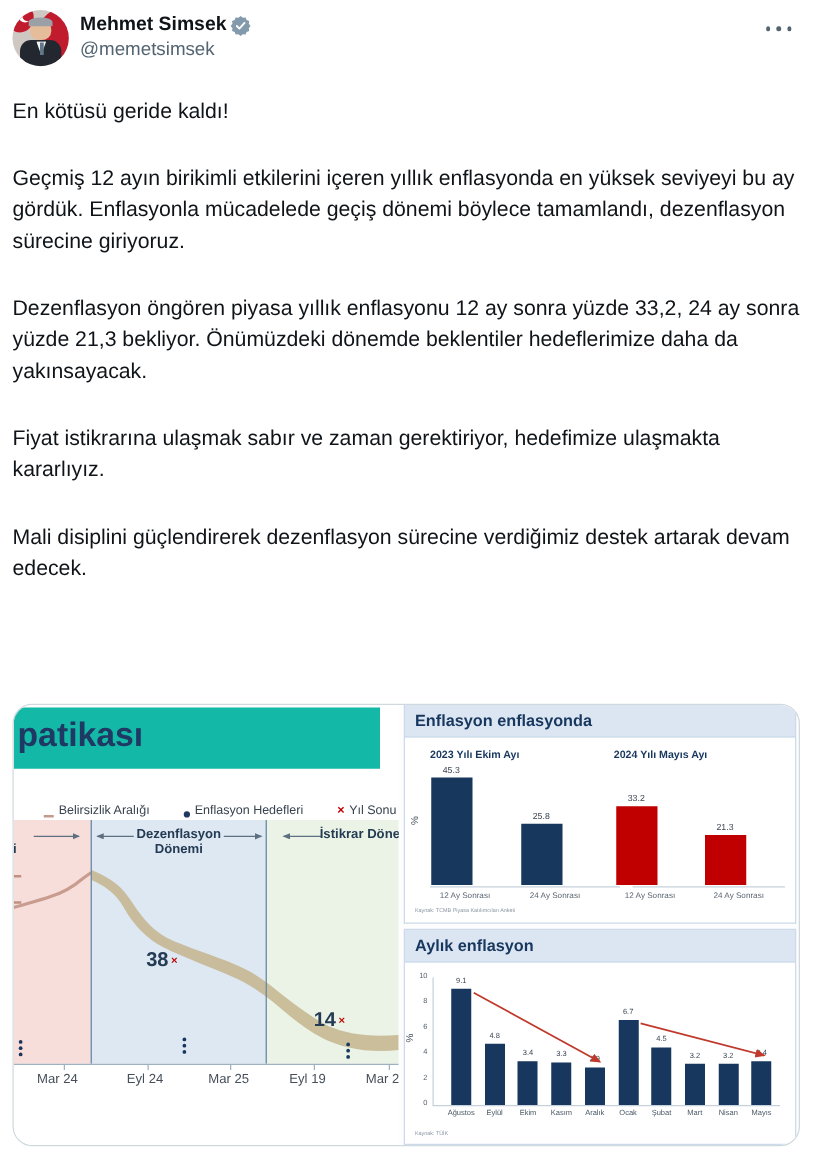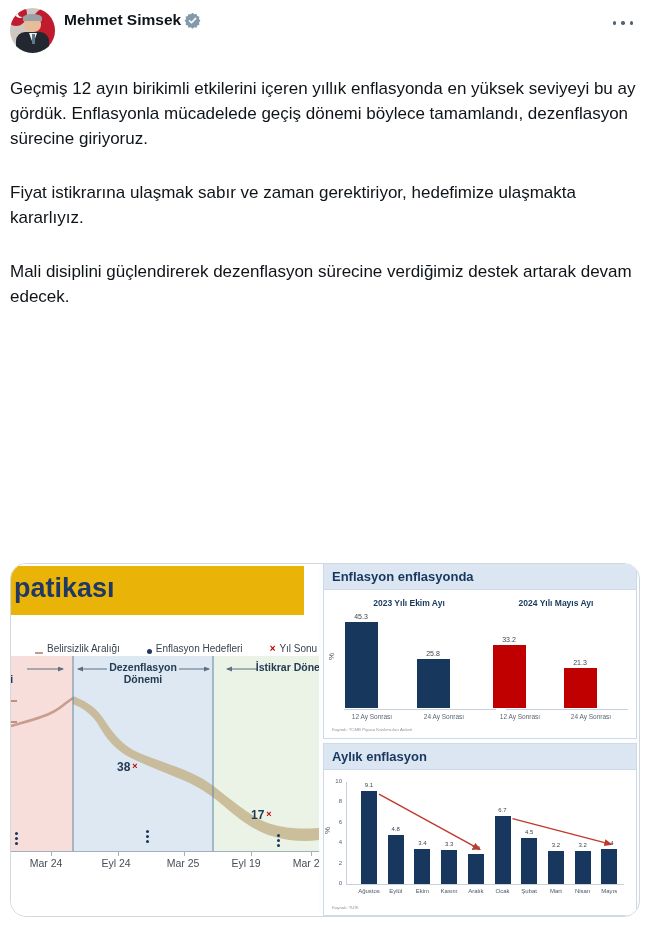--- a/index.html
+++ b/index.html
@@ -27,58 +27,58 @@
   .more{position:absolute;right:3px;top:9px;display:flex;gap:5px;padding:4px;cursor:pointer;}
   .more i{width:3.5px;height:3.5px;border-radius:50%;background:#536471;}
   
   .tweet-text{position:absolute;top:76px;left:10px;width:632px;font-size:17px;line-height:25px;}
   .tweet-text p{margin:0 0 29px 0;}
   
   .media{position:absolute;top:563px;left:10px;width:628px;height:352px;border:1px solid #cfd9de;
          border-radius:16px;background:#fdfdfd;overflow:hidden;cursor:pointer;}
   
   .lp{position:absolute;left:0;top:0;width:308px;height:352px;overflow:hidden;background:#fff;}
-  .lp-header{position:absolute;left:0;top:2px;width:293px;height:49px;background:#eab308;}
+  .lp-header{position:absolute;left:0;top:2px;width:293px;height:49px;background:#14b8a6;}
   .lp-title{position:absolute;left:3px;top:7px;font-size:27px;font-weight:bold;color:#1f3864;white-space:nowrap;}
   .lp-legend{position:absolute;left:0;top:77px;width:330px;height:15px;display:flex;padding-left:24px;gap:27px;
              font-size:10px;color:#38434f;white-space:nowrap;align-items:center;}
   .lg{display:flex;align-items:flex-end;gap:4px;}
   .m-dash{width:8px;height:2.5px;background:#c59a8e;display:inline-block;}
   .m-dot{width:5px;height:5px;border-radius:50%;background:#1f3864;display:inline-block;}
   .m-x{color:#c00000;font-size:10px;font-weight:bold;line-height:10px;}
   .m-x::before{content:"\00d7";}
   .lp-plot{position:absolute;left:0;top:92px;width:308px;height:195px;}
   .rg{position:absolute;top:0;height:195px;}
   .rg1{left:0;width:62px;background:#f7dedb;}
   .rg2{left:62px;width:140px;background:#dde8f3;}
   .rg3{left:202px;width:106px;background:#eaf3e6;}
   .rlab{position:absolute;font-size:10.5px;font-weight:bold;color:#243b53;text-align:center;line-height:12px;z-index:3;}
   .rlab1{left:-46px;top:5px;width:58px;}
   .rlab2{left:82px;top:5px;width:100px;}
   .rlab3{left:238px;top:5px;width:90px;}
   .plot-svg{position:absolute;left:0;top:0;z-index:2;}
-  .ann{position:absolute;font-size:12px;font-weight:bold;color:#243b53;z-index:4;}
+  .ann{position:absolute;font-size:16px;font-weight:bold;color:#243b53;z-index:4;}
   .ann .xm{color:#c00000;font-size:9px;font-weight:bold;vertical-align:2px;margin-left:2px;}
   .ann .xm::before{content:"\00d7";}
   .ann38{left:106px;top:104px;}
   .ann14{left:240px;top:152px;}
   .tgt{position:absolute;width:3px;z-index:3;}
   .tgt i{display:block;width:3px;height:3px;border-radius:50%;background:#17375e;margin-bottom:2px;}
   .tgt1{left:4px;top:176px;} .tgt2{left:135px;top:174px;} .tgt3{left:266px;top:178px;}
   .lp-axis{position:absolute;left:0;top:287px;width:308px;height:1px;background:#9fb0bf;}
   .lp-axis i{position:absolute;top:1px;width:1px;height:4px;background:#9fb0bf;}
   .lp-xticks span{position:absolute;top:293px;width:44px;text-align:center;font-size:10.5px;color:#454f59;}
   .xt0{left:13px;} .xt1{left:83px;} .xt2{left:150px;} .xt3{left:213px;} .xt4{left:276px;}
   
   .rp{position:absolute;background:#fff;border:1px solid #ccdaea;box-sizing:border-box;}
   .rpA{left:312px;top:0;width:314px;height:175px;border-top:none;}
   .rpB{left:312px;top:179px;width:314px;height:173px;}
   .rp-h{height:25px;background:#dce6f2;border-bottom:1px solid #ccdaea;font-size:13px;font-weight:bold;
         color:#17375e;line-height:25px;padding-left:8px;}
-  .gtitle{position:absolute;font-size:8.5px;font-weight:bold;color:#17375e;text-align:center;width:130px;}
+  .gtitle{position:absolute;font-size:8.5px;font-weight:bold;color:#17375e;text-align:left;width:130px;}
   .gt1{left:20px;top:34px;} .gt2{left:167px;top:34px;}
   .ylab{position:absolute;font-size:8px;color:#4a545e;transform:rotate(-90deg);}
   .ylabA{left:4px;top:88px;} .ylabB{left:0px;top:82px;}
   .ebase{position:absolute;top:145px;height:1px;background:#c6d1db;}
   .ebase1{left:20px;width:152px;} .ebase2{left:182px;width:122px;}
   .ebar{position:absolute;bottom:30px;width:33px;}
   .ebar .fill{width:100%;}
   .ebar.navy .fill{background:#17375d;}
   .ebar.red .fill{background:#c00000;}
   .ebar .vlabel{position:absolute;bottom:100%;left:-14px;width:60px;text-align:center;font-size:7px;
@@ -114,30 +114,33 @@
     <div class="id">
       <div class="name-row">
         <span class="name">Mehmet Simsek</span>
         <span class="badge">
           <svg viewBox="0 0 24 24" width="17" height="17">
             <path fill="#829aab" d="M12 1.2l2.5 2 3.1-.5 1.1 3 3 1.1-.5 3.1 2 2.5-2 2.5.5 3.1-3 1.1-1.1 3-3.1-.5-2.5 2-2.5-2-3.1.5-1.1-3-3-1.1.5-3.1-2-2.5 2-2.5-.5-3.1 3-1.1 1.1-3 3.1.5z"></path>
             <path fill="none" stroke="#fff" stroke-width="2.1" stroke-linecap="round" stroke-linejoin="round" d="M7.7 12.4l2.9 2.9 5.8-6.3"></path>
           </svg>
         </span>
       </div>
+      <div class="handle">@memetsimsek</div>
     </div>
     <div class="more" title="More">
       <i></i>
         <i></i>
         <i></i>
     </div>
   </div>
 
   <div class="tweet-text">
+    <p>En kötüsü geride kaldı!</p>
     <p>Geçmiş 12 ayın birikimli etkilerini içeren yıllık enflasyonda en yüksek seviyeyi bu ay gördük. Enflasyonla mücadelede geçiş dönemi böylece tamamlandı, dezenflasyon sürecine giriyoruz.</p>
+    <p>Dezenflasyon öngören piyasa yıllık enflasyonu 12 ay sonra yüzde 33,2, 24 ay sonra yüzde 21,3 bekliyor. Önümüzdeki dönemde beklentiler hedeflerimize daha da yakınsayacak.</p>
     <p>Fiyat istikrarına ulaşmak sabır ve zaman gerektiriyor, hedefimize ulaşmakta kararlıyız.</p>
     <p>Mali disiplini güçlendirerek dezenflasyon sürecine verdiğimiz destek artarak devam edecek.</p>
   </div>
 
   <div class="media">
 
     <div class="lp">
       <div class="lp-header">
         <span class="lp-title">patikası</span>
       </div>
@@ -176,21 +179,21 @@
           <line x1="246" y1="13" x2="216" y2="13" stroke="#5e6f80" stroke-width="1" marker-end="url(#ah)"></line>
           <line x1="0" y1="45" x2="6" y2="45" stroke="#c09080" stroke-width="2"></line>
           <line x1="0" y1="66" x2="6" y2="66" stroke="#c09080" stroke-width="2"></line>
         </svg>
 
         <div class="rlab rlab1">Geçiş Dönemi</div>
         <div class="rlab rlab2">Dezenflasyon Dönemi</div>
         <div class="rlab rlab3">İstikrar Dönemi</div>
 
         <span class="ann ann38"><span>38</span><span class="xm"></span></span>
-        <span class="ann ann14"><span>17</span><span class="xm"></span></span>
+        <span class="ann ann14"><span>14</span><span class="xm"></span></span>
 
         <span class="tgt tgt1">
             <i></i>
             <i></i>
             <i></i>
           </span>
         <span class="tgt tgt2">
             <i></i>
             <i></i>
             <i></i>

